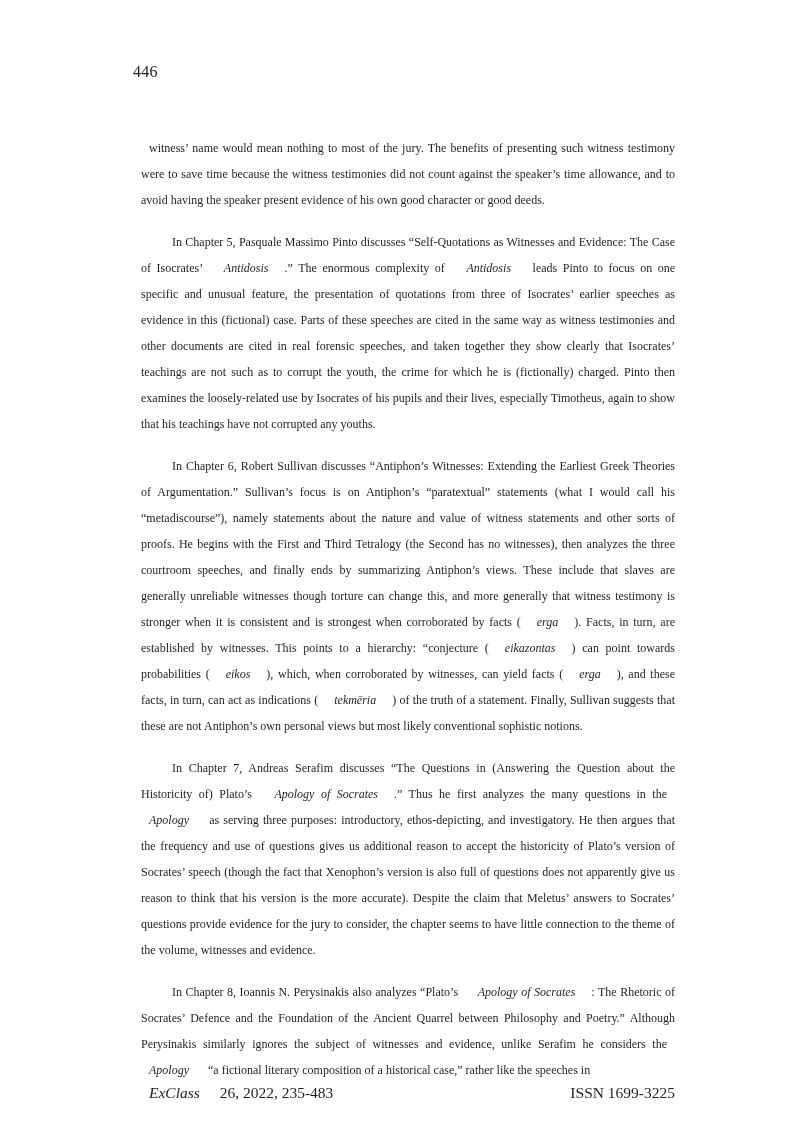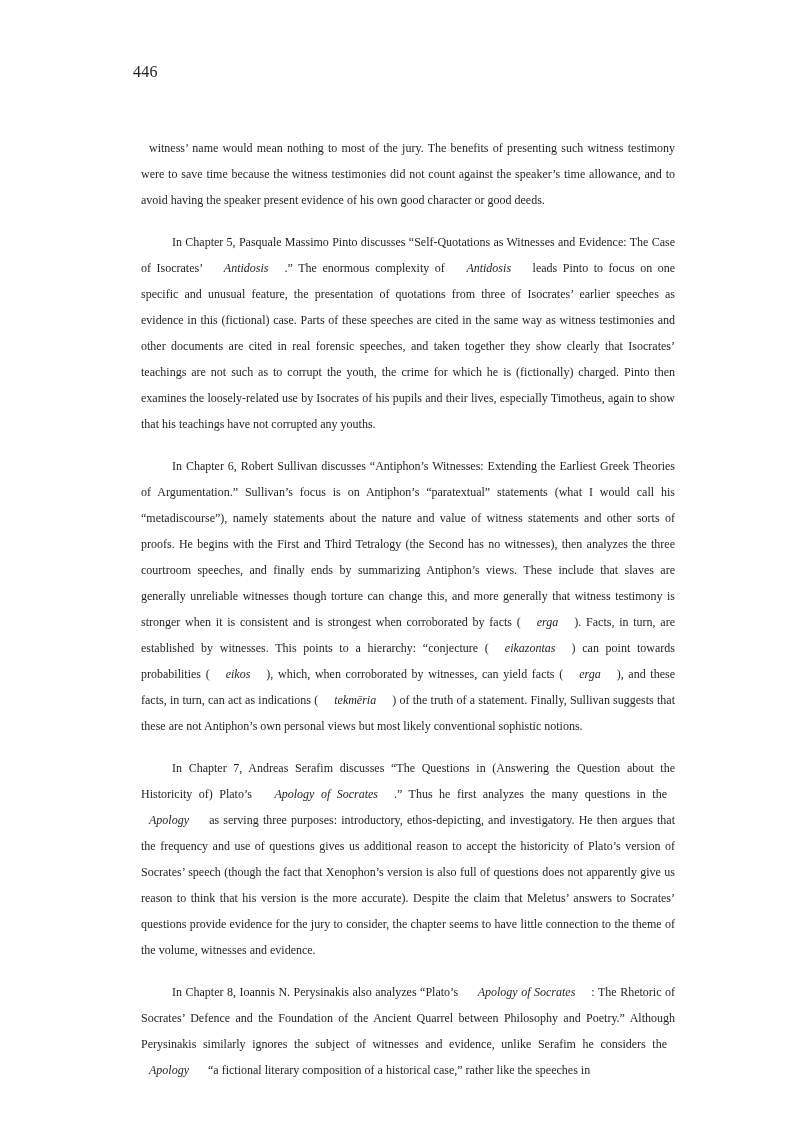--- a/index.html
+++ b/index.html
@@ -71,14 +71,18 @@
     <p><span>In Chapter 5, Pasquale Massimo Pinto discusses “Self-Quotations as Witnesses and Evidence: The Case of Isocrates’ </span><i>Antidosis</i><span>.” The enormous complexity of </span><i>Antidosis</i><span> leads Pinto to focus on one specific and unusual feature, the presentation of quotations from three of Isocrates’ earlier speeches as evidence in this (fictional) case. Parts of these speeches are cited in the same way as witness testimonies and other documents are cited in real forensic speeches, and taken together they show clearly that Isocrates’ teachings are not such as to corrupt the youth, the crime for which he is (fictionally) charged. Pinto then examines the loosely-related use by Isocrates of his pupils and their lives, especially Timotheus, again to show that his teachings have not corrupted any youths.</span></p>
 
     <p><span>In Chapter 6, Robert Sullivan discusses “Antiphon’s Witnesses: Extending the Earliest Greek Theories of Argumentation.” Sullivan’s focus is on Antiphon’s “paratextual” statements (what I would call his “metadiscourse”), namely statements about the nature and value of witness statements and other sorts of proofs. He begins with the First and Third Tetralogy (the Second has no witnesses), then analyzes the three courtroom speeches, and finally ends by summarizing Antiphon’s views. These include that slaves are generally unreliable witnesses though torture can change this, and more generally that witness testimony is stronger when it is consistent and is strongest when corroborated by facts (</span><i>erga</i><span>). Facts, in turn, are established by witnesses. This points to a hierarchy: “conjecture (</span><i>eikazontas</i><span>) can point towards probabilities (</span><i>eikos</i><span>), which, when corroborated by witnesses, can yield facts (</span><i>erga</i><span>), and these facts, in turn, can act as indications (</span><i>tekmēria</i><span>) of the truth of a statement. Finally, Sullivan suggests that these are not Antiphon’s own personal views but most likely conventional sophistic notions.</span></p>
 
     <p><span>In Chapter 7, Andreas Serafim discusses “The Questions in (Answering the Question about the Historicity of) Plato’s </span><i>Apology of Socrates</i><span>.” Thus he first analyzes the many questions in the </span><i>Apology</i><span> as serving three purposes: introductory, ethos-depicting, and investigatory. He then argues that the frequency and use of questions gives us additional reason to accept the historicity of Plato’s version of Socrates’ speech (though the fact that Xenophon’s version is also full of questions does not apparently give us reason to think that his version is the more accurate). Despite the claim that Meletus’ answers to Socrates’ questions provide evidence for the jury to consider, the chapter seems to have little connection to the theme of the volume, witnesses and evidence.</span></p>
 
     <p><span>In Chapter 8, Ioannis N. Perysinakis also analyzes “Plato’s </span><i>Apology of Socrates</i><span>: The Rhetoric of Socrates’ Defence and the Foundation of the Ancient Quarrel between Philosophy and Poetry.” Although Perysinakis similarly ignores the subject of witnesses and evidence, unlike Serafim he considers the </span><i>Apology</i><span> “a fictional literary composition of a historical case,” rather like the speeches in</span></p>
 
   </div>
 
+  <div class="page-footer">
+    <span class="journal-ref"><i>ExClass</i><span> 26, 2022, 235-483</span></span>
+    <span class="issn">ISSN 1699-3225</span>
+  </div>
 
 </div>
 
 </body></html>

